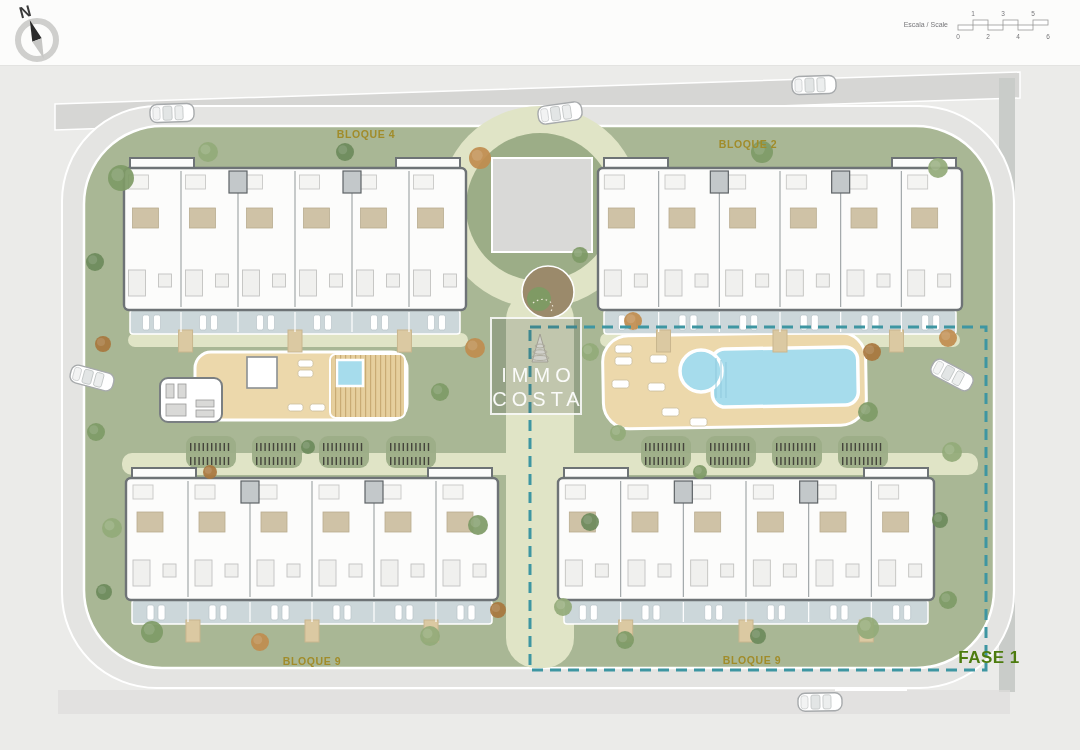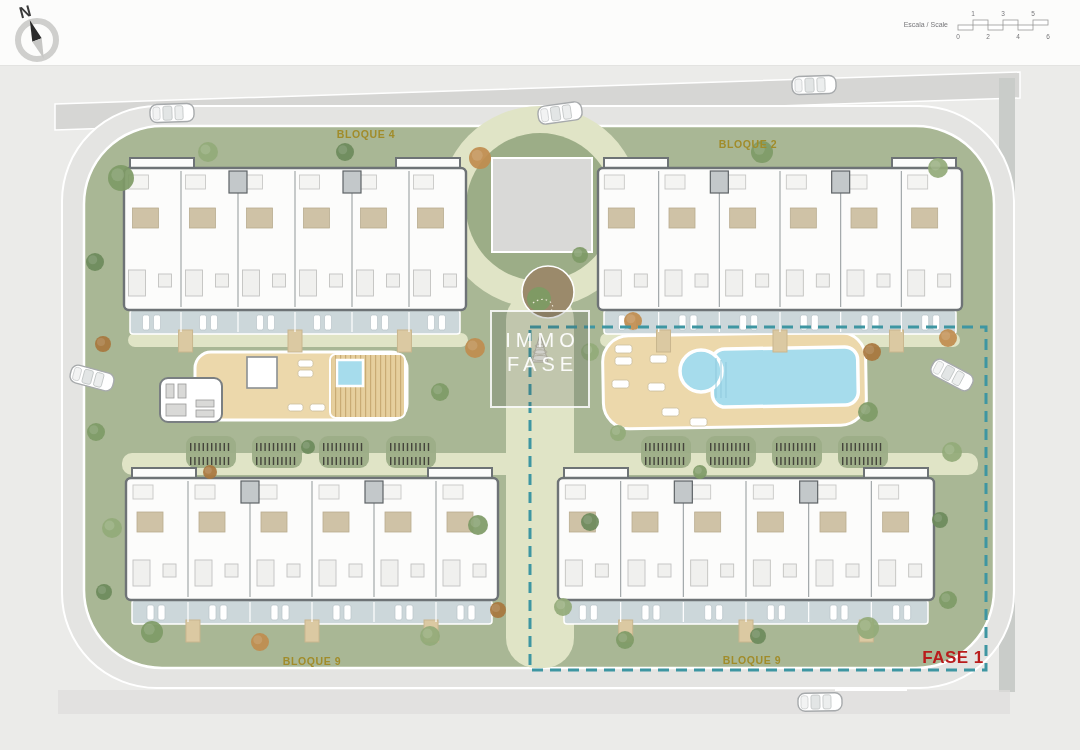--- a/index.html
+++ b/index.html
@@ -4,25 +4,25 @@
 <style>
   html,body{margin:0;padding:0;background:#ffffff;}
   .stage{position:relative;width:1080px;height:750px;overflow:hidden;
          background:#ebebe9;font-family:"Liberation Sans",sans-serif;}
   .topbar{position:absolute;left:0;top:0;width:1080px;height:65px;background:#fcfcfb;
           border-bottom:1px solid #e3e3e1;}
   svg.plan{position:absolute;left:0;top:0;}
   .lbl{position:absolute;transform:translate(-50%,-50%);font-weight:bold;
        font-size:10.5px;letter-spacing:.6px;color:#a18c2a;white-space:nowrap;}
   .fase{position:absolute;transform:translate(-50%,-50%);font-weight:bold;
-        font-size:17px;letter-spacing:.5px;color:#b91c1c;white-space:nowrap;}
-  .wm{position:absolute;left:490px;top:310px;width:100px;height:98px;
+        font-size:17px;letter-spacing:.5px;color:#4d7c0f;white-space:nowrap;margin-left:36px;}
+  .wm{position:absolute;left:490px;top:317px;width:92px;height:98px;
       border:2px solid rgba(255,255,255,.85);background:rgba(70,82,74,.20);
       box-sizing:border-box;display:flex;flex-direction:column;justify-content:flex-end;
-      align-items:center;padding-bottom:30px;}
+      align-items:center;padding-bottom:2px;}
   .wm div{color:rgba(255,255,255,.93);font-size:20px;letter-spacing:5px;
           line-height:24px;font-weight:normal;text-indent:5px;}
 </style>
 </head>
 <body>
 
 <div class="stage">
 
   <div class="topbar"></div>
 
@@ -570,21 +570,21 @@
       <text x="1033" y="16" text-anchor="middle">5</text>
       <text x="958" y="39" text-anchor="middle">0</text>
       <text x="988" y="39" text-anchor="middle">2</text>
       <text x="1018" y="39" text-anchor="middle">4</text>
       <text x="1048" y="39" text-anchor="middle">6</text>
     </g>
   </svg>
 
   <div class="wm">
     <div>IMMO</div>
-    <div>FASE</div>
+    <div>COSTA</div>
   </div>
 
   <div class="lbl" style="left:318px;top:134px;margin-left:48px;">BLOQUE 4</div>
   <div class="lbl" style="left:748px;top:144px;">BLOQUE 2</div>
   <div class="lbl" style="left:312px;top:661px;">BLOQUE 9</div>
   <div class="lbl" style="left:752px;top:660px;">BLOQUE 9</div>
   <div class="fase" style="left:953px;top:658px;">FASE 1</div>
 </div>
 
 </body></html>

